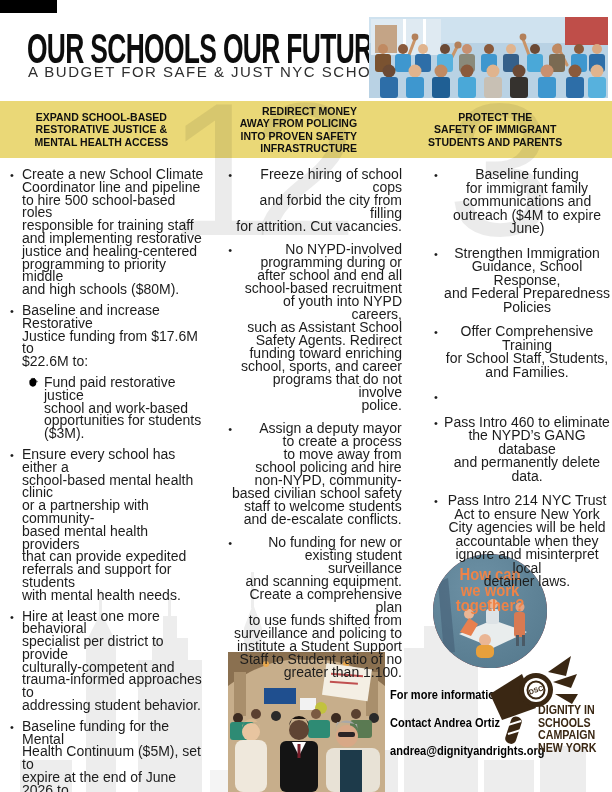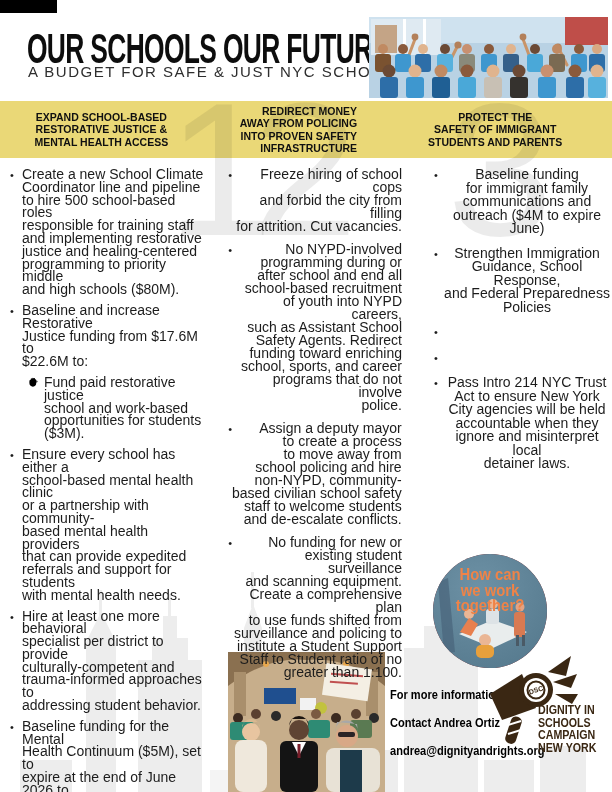--- a/index.html
+++ b/index.html
@@ -315,23 +315,32 @@
         </div>
         <div class="bullet">
           <span class="marker dot"></span>
           <span class="btext">Strengthen Immigration
 Guidance, School Response,
 and Federal Preparedness
 Policies</span>
         </div>
         <div class="bullet">
           <span class="marker dot"></span>
-        </div>
-        <div class="bullet">
-          <span class="marker dot"></span>
+          <span class="btext">Offer Comprehensive Training
+for School Staff, Students,
+and Families.</span>
+        </div>
+        <div class="bullet">
+          <span class="marker dot"></span>
+        </div>
+        <div class="bullet">
+          <span class="marker dot"></span>
+          <span class="btext">Pass Intro 460 to eliminate
+the NYPD’s GANG database
+and permanently delete data.</span>
         </div>
         <div class="bullet">
           <span class="marker dot"></span>
           <span class="btext">Pass Intro 214 NYC Trust
 Act to ensure New York
 City agencies will be held
 accountable when they
 ignore and misinterpret local
 detainer laws.</span>
         </div>

